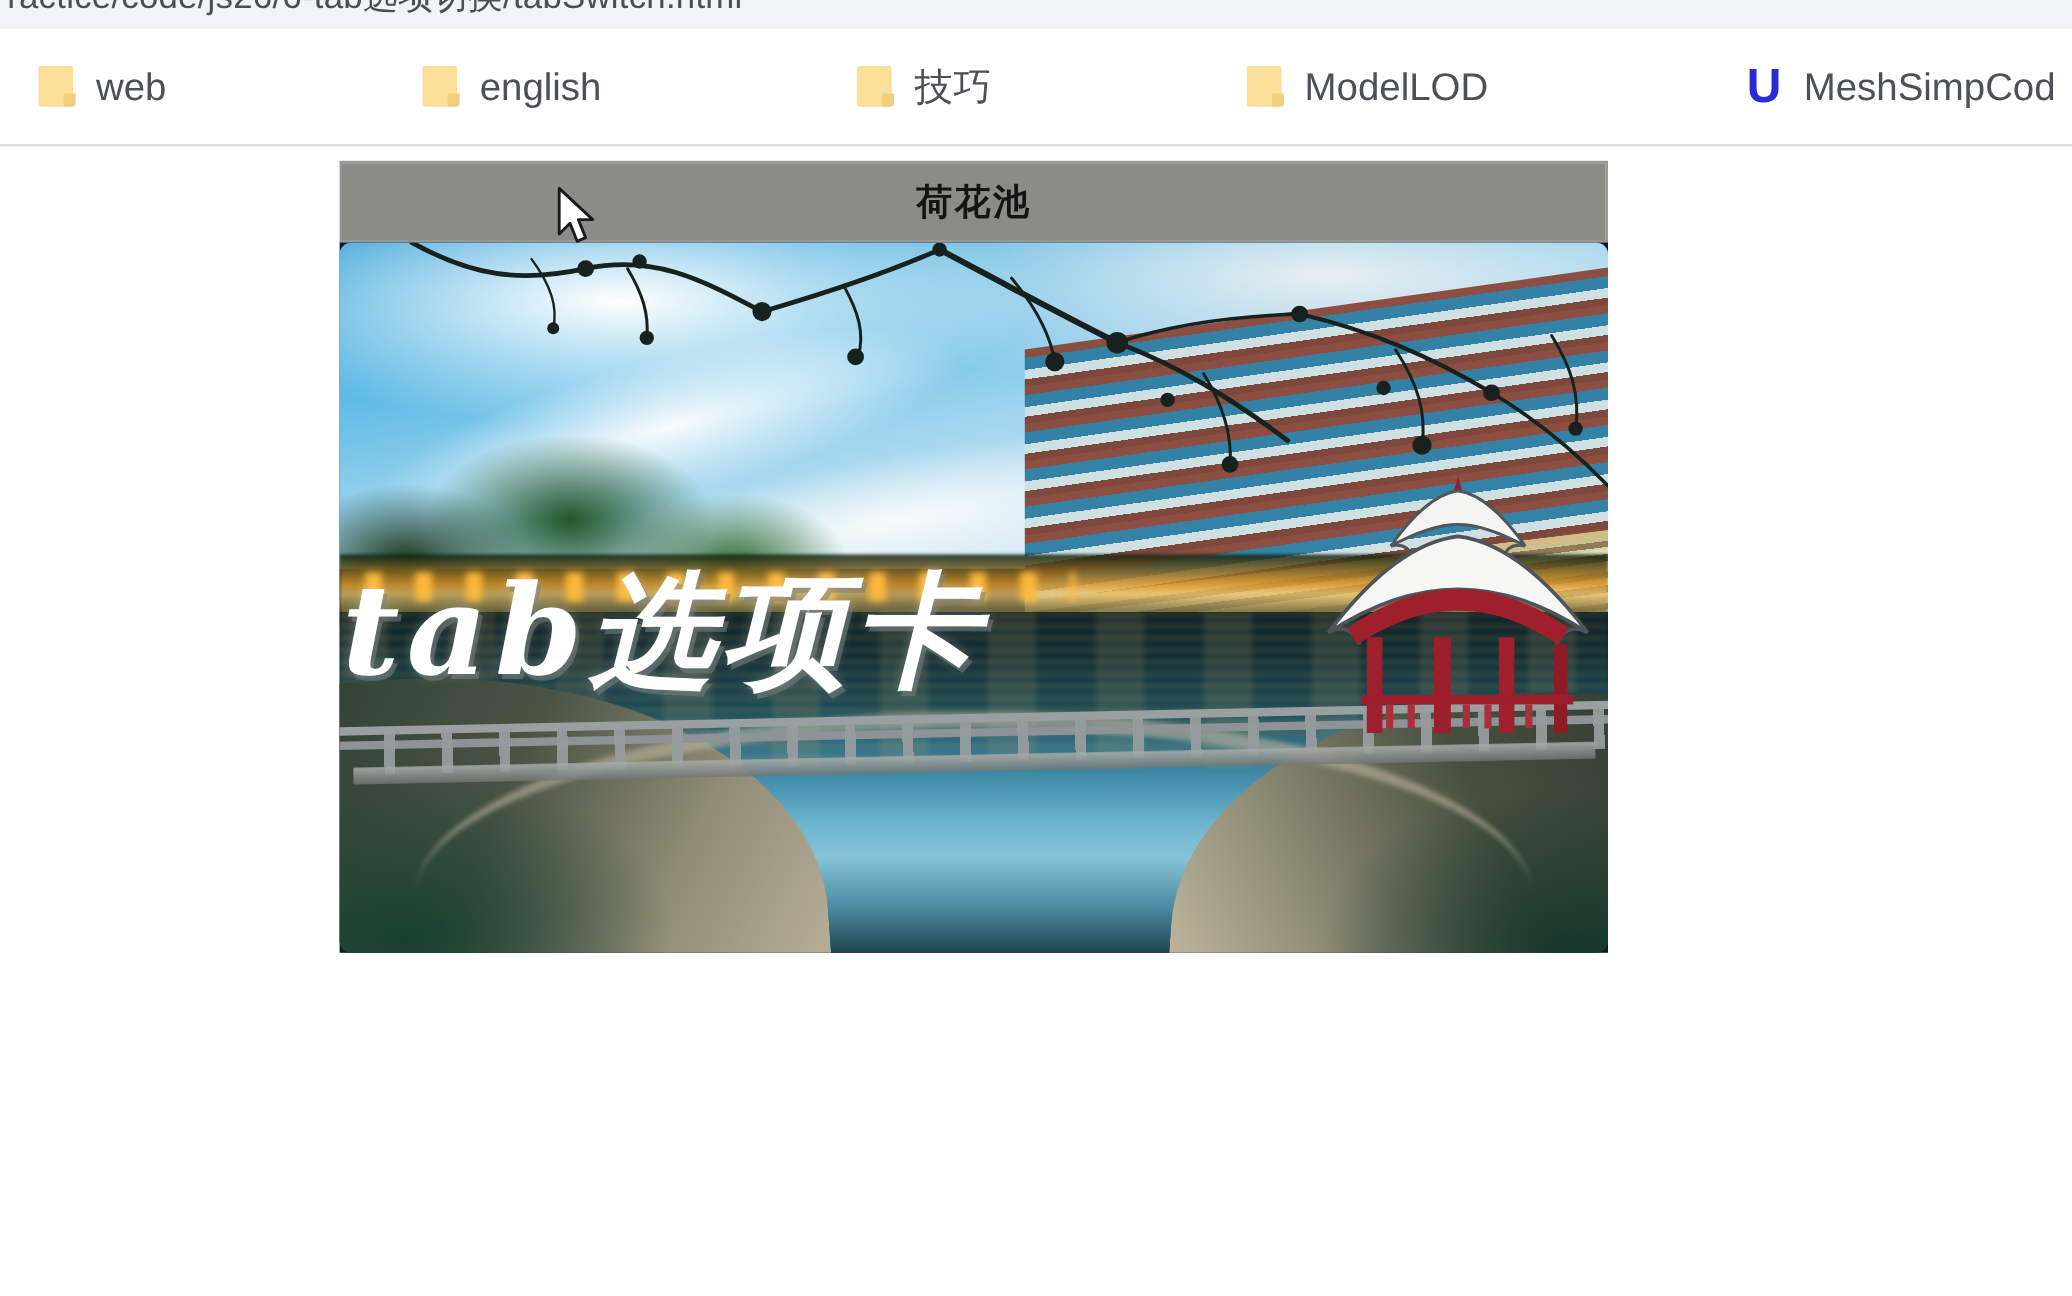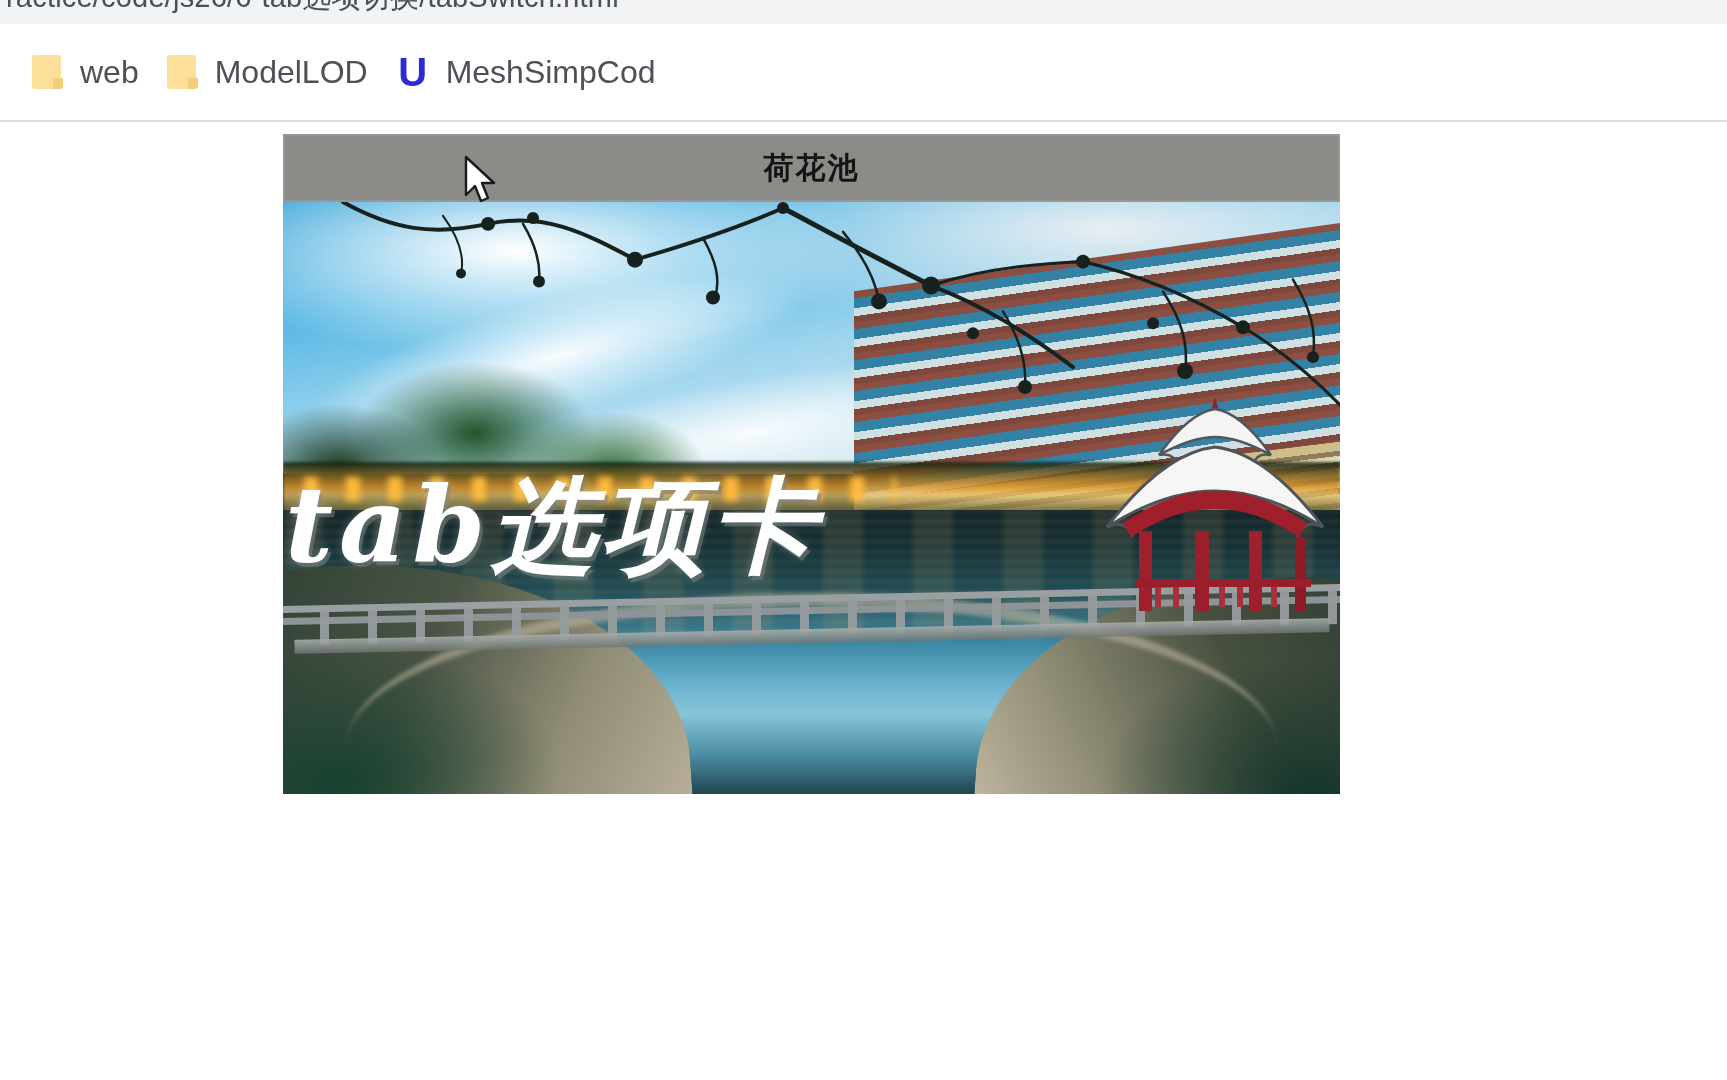--- a/index.html
+++ b/index.html
@@ -44,20 +44,21 @@
   .bookmarks-bar {
     position: absolute;
     top: 24px; left: 0;
     width: 1727px;
     height: 96px;
     background: #ffffff;
     display: flex;
     align-items: center;
     padding-left: 18px;
     overflow: hidden;
+    justify-content: space-between;
   }
 
   .bookmark-item {
     display: flex;
     align-items: center;
     height: 62px;
     padding: 0 14px;
     border-radius: 6px;
     cursor: default;
     flex: 0 0 auto;
@@ -167,20 +168,21 @@
     width: 1057px;
     height: 592px;
     overflow: hidden;
     background: #0d1b22;
   }
 
   .photo {
     position: absolute;
     inset: 0;
     overflow: hidden;
+    border-radius: 10px;
   }
 
   
   .sky {
     position: absolute;
     left: 0; top: 0;
     width: 100%; height: 46%;
     background:
       radial-gradient(ellipse 70% 60% at 78% 10%, #e8eef2 0%, rgba(232,238,242,0) 62%),
       radial-gradient(ellipse 60% 70% at 22% 18%, #ffffff 0%, rgba(255,255,255,0) 55%),
@@ -422,22 +424,30 @@
     <div class="omnibox-url">ractice/code/js26/6-tab选项切换/tabSwitch.html</div>
   </div>
 
   <div class="bookmarks-bar">
 
     <div class="bookmark-item">
       <span class="bm-folder-icon"></span>
       <span class="bm-label">web</span>
     </div>
 
-
-
+    <div class="bookmark-item">
+      <span class="bm-folder-icon"></span>
+      <span class="bm-label">english</span>
+    </div>
+
+
+    <div class="bookmark-item">
+      <span class="bm-folder-icon"></span>
+      <span class="bm-label">技巧</span>
+    </div>
 
     <div class="bookmark-item">
       <span class="bm-folder-icon"></span>
       <span class="bm-label">ModelLOD</span>
     </div>
 
 
     <div class="bookmark-item">
       <span class="bm-u-icon">U</span>
       <span class="bm-label">MeshSimpCod</span>

